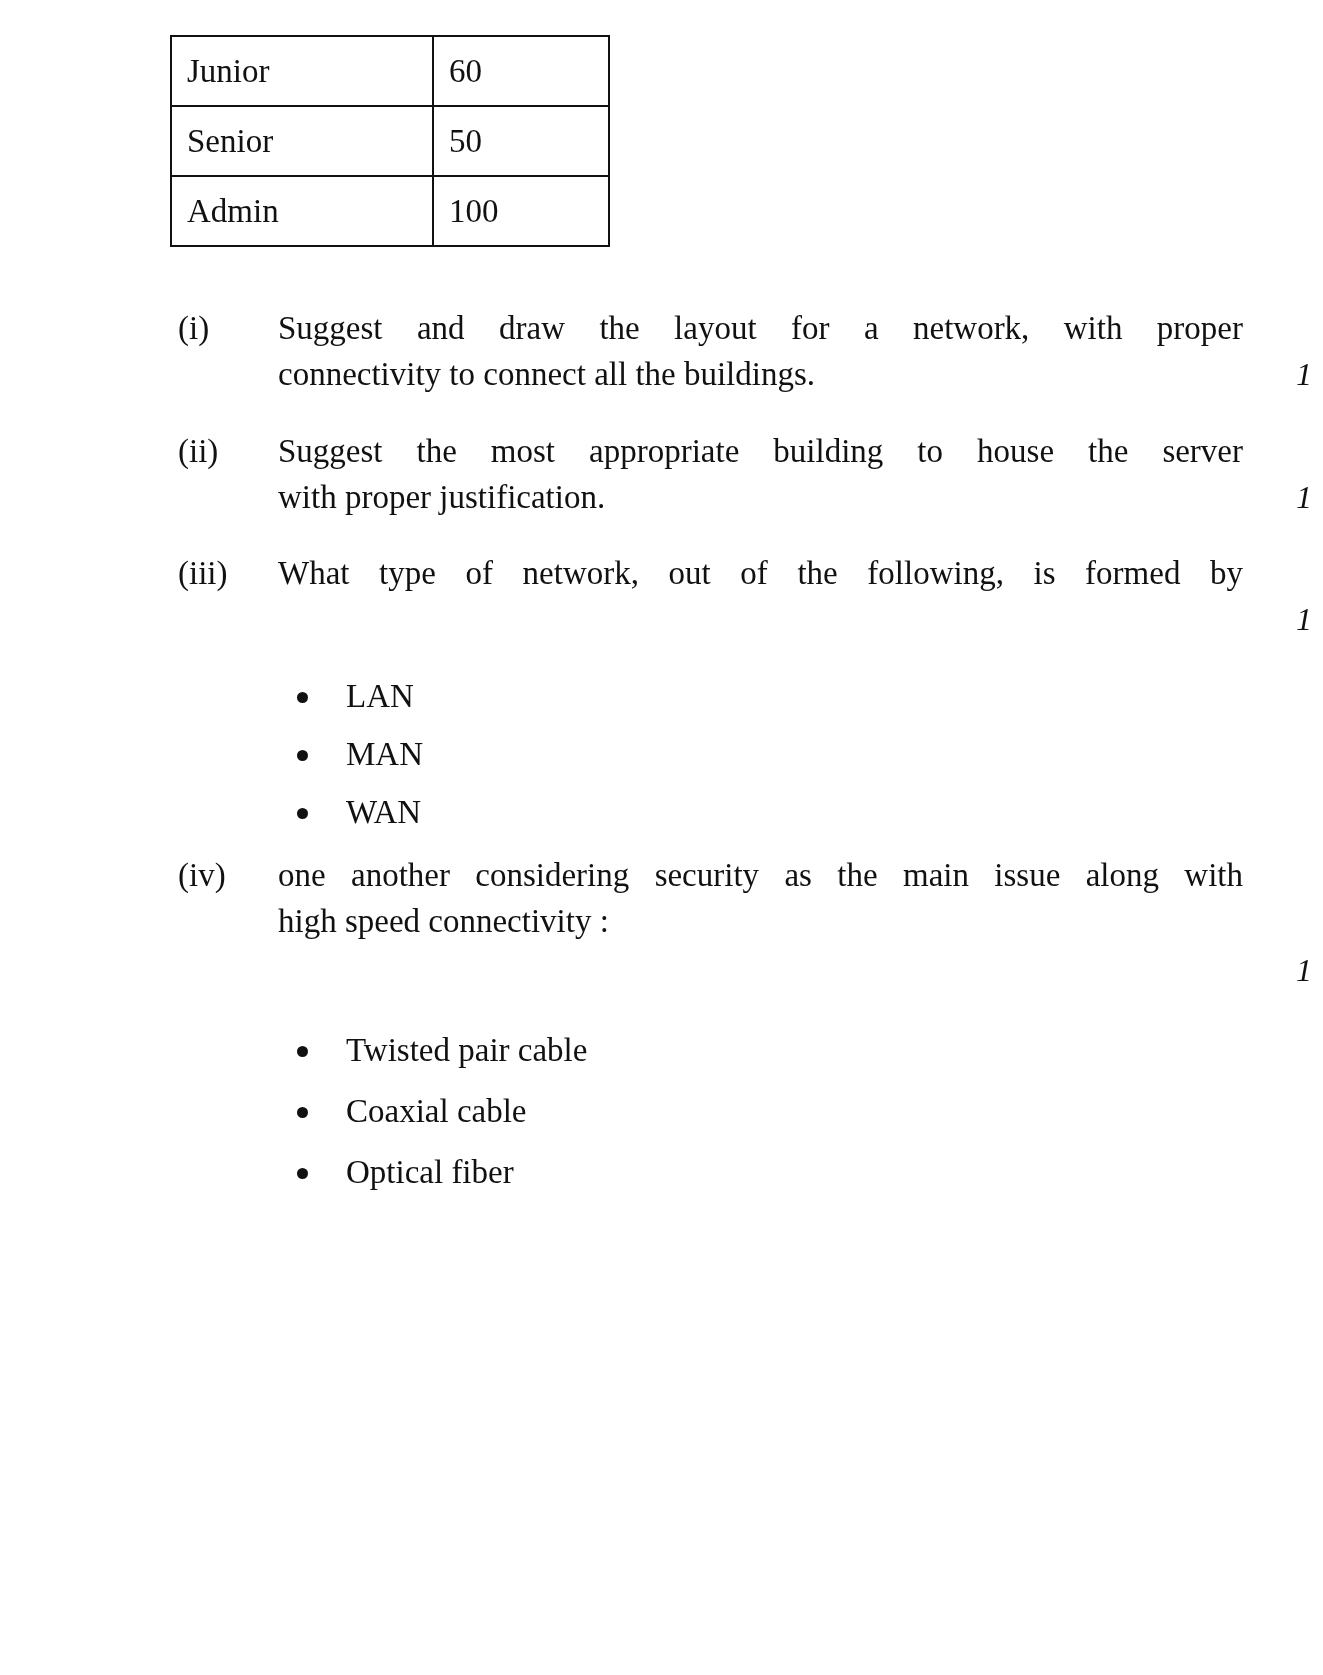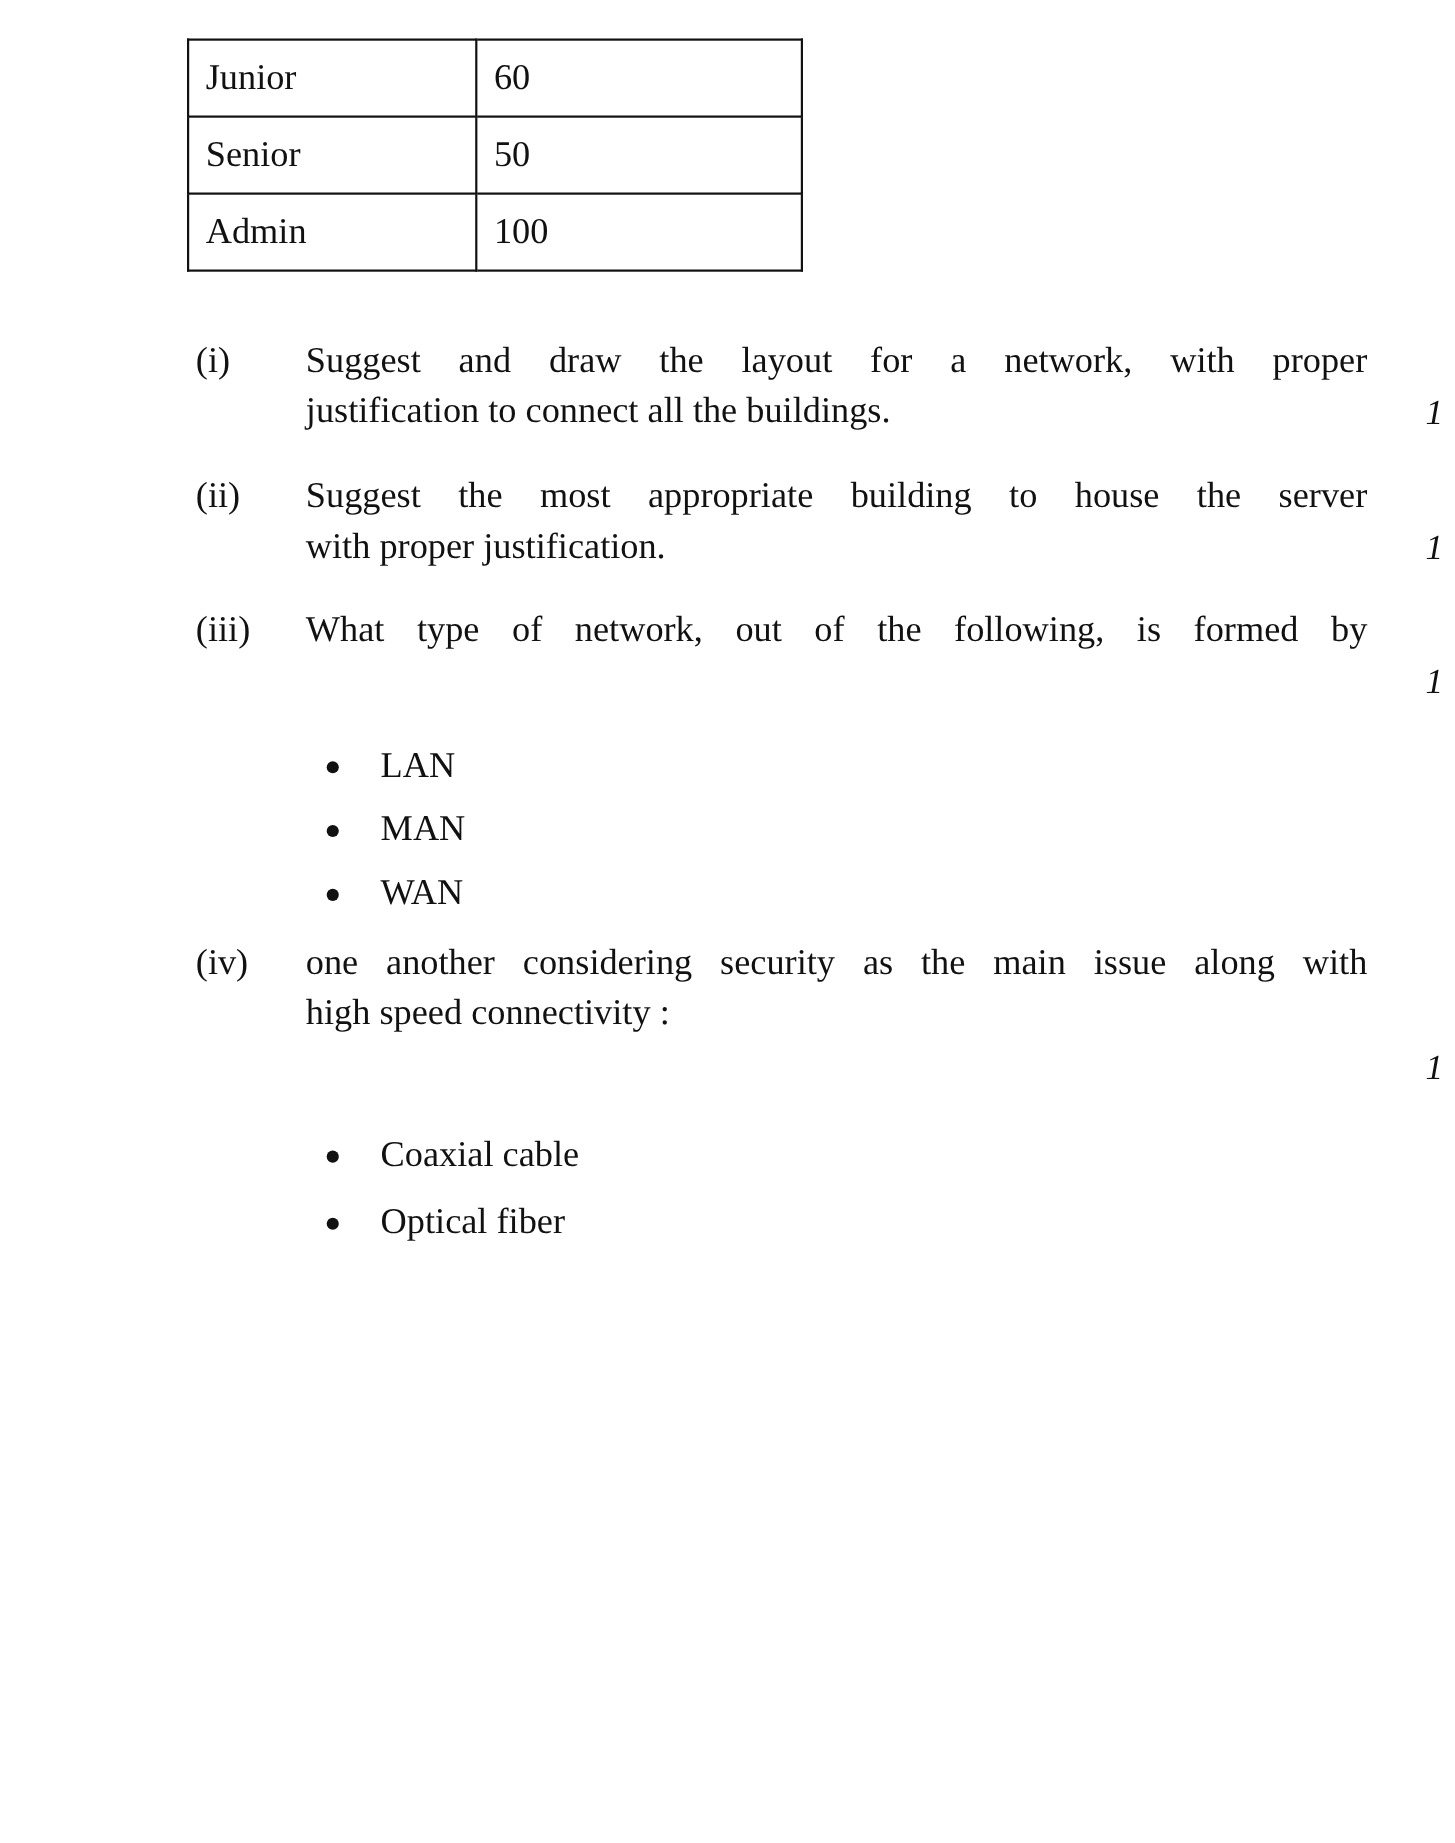--- a/index.html
+++ b/index.html
@@ -19,21 +19,21 @@
       position: absolute;
       left: 0; top: 0;
       width: 1323px;
       height: 1675px;
     }
     
     .info-table {
       position: absolute;
       left: 170px;
       top: 35px;
-      width: 560px;
+      width: 440px;
       border-collapse: collapse;
       border: 2.5px solid #111;
     }
     .info-table td {
       border: 2px solid #111;
       height: 68px;
       padding: 0 0 0 15px;
       font-size: 33px;
       vertical-align: middle;
       line-height: 1;
@@ -118,21 +118,21 @@
         <td class="col-name">Admin</td>
         <td>100</td>
       </tr>
     </tbody>
   </table>
 
   <div class="q" style="top:305px;">
     <span class="q-num">(i)</span>
     <div class="q-text">
       <span class="line">Suggest and draw the layout for a network, with proper</span>
-      <span class="line last">justification to connect all the buildings.</span>
+      <span class="line last">connectivity to connect all the buildings.</span>
     </div>
     <span class="q-mark" style="top:46px;">1</span>
   </div>
 
   <div class="q" style="top:428px;">
     <span class="q-num">(ii)</span>
     <div class="q-text">
       <span class="line">Suggest the most appropriate building to house the server</span>
       <span class="line last">with proper justification.</span>
     </div>
@@ -164,20 +164,24 @@
   <div class="q" style="top:852px;">
     <span class="q-num">(iv)</span>
     <div class="q-text">
       <span class="line">one another considering security as the main issue along with</span>
       <span class="line last">high speed connectivity :</span>
     </div>
     <span class="q-mark" style="top:95px;">1</span>
     <ul class="bullets" style="top:159px;">
       <li style="height:61px;">
         <span class="bullet-dot"></span>
+        <span>Twisted pair cable</span>
+      </li>
+      <li style="height:61px;">
+        <span class="bullet-dot"></span>
         <span>Coaxial cable</span>
       </li>
       <li style="height:61px;">
         <span class="bullet-dot"></span>
         <span>Optical fiber</span>
       </li>
     </ul>
   </div>
 
 </div>

